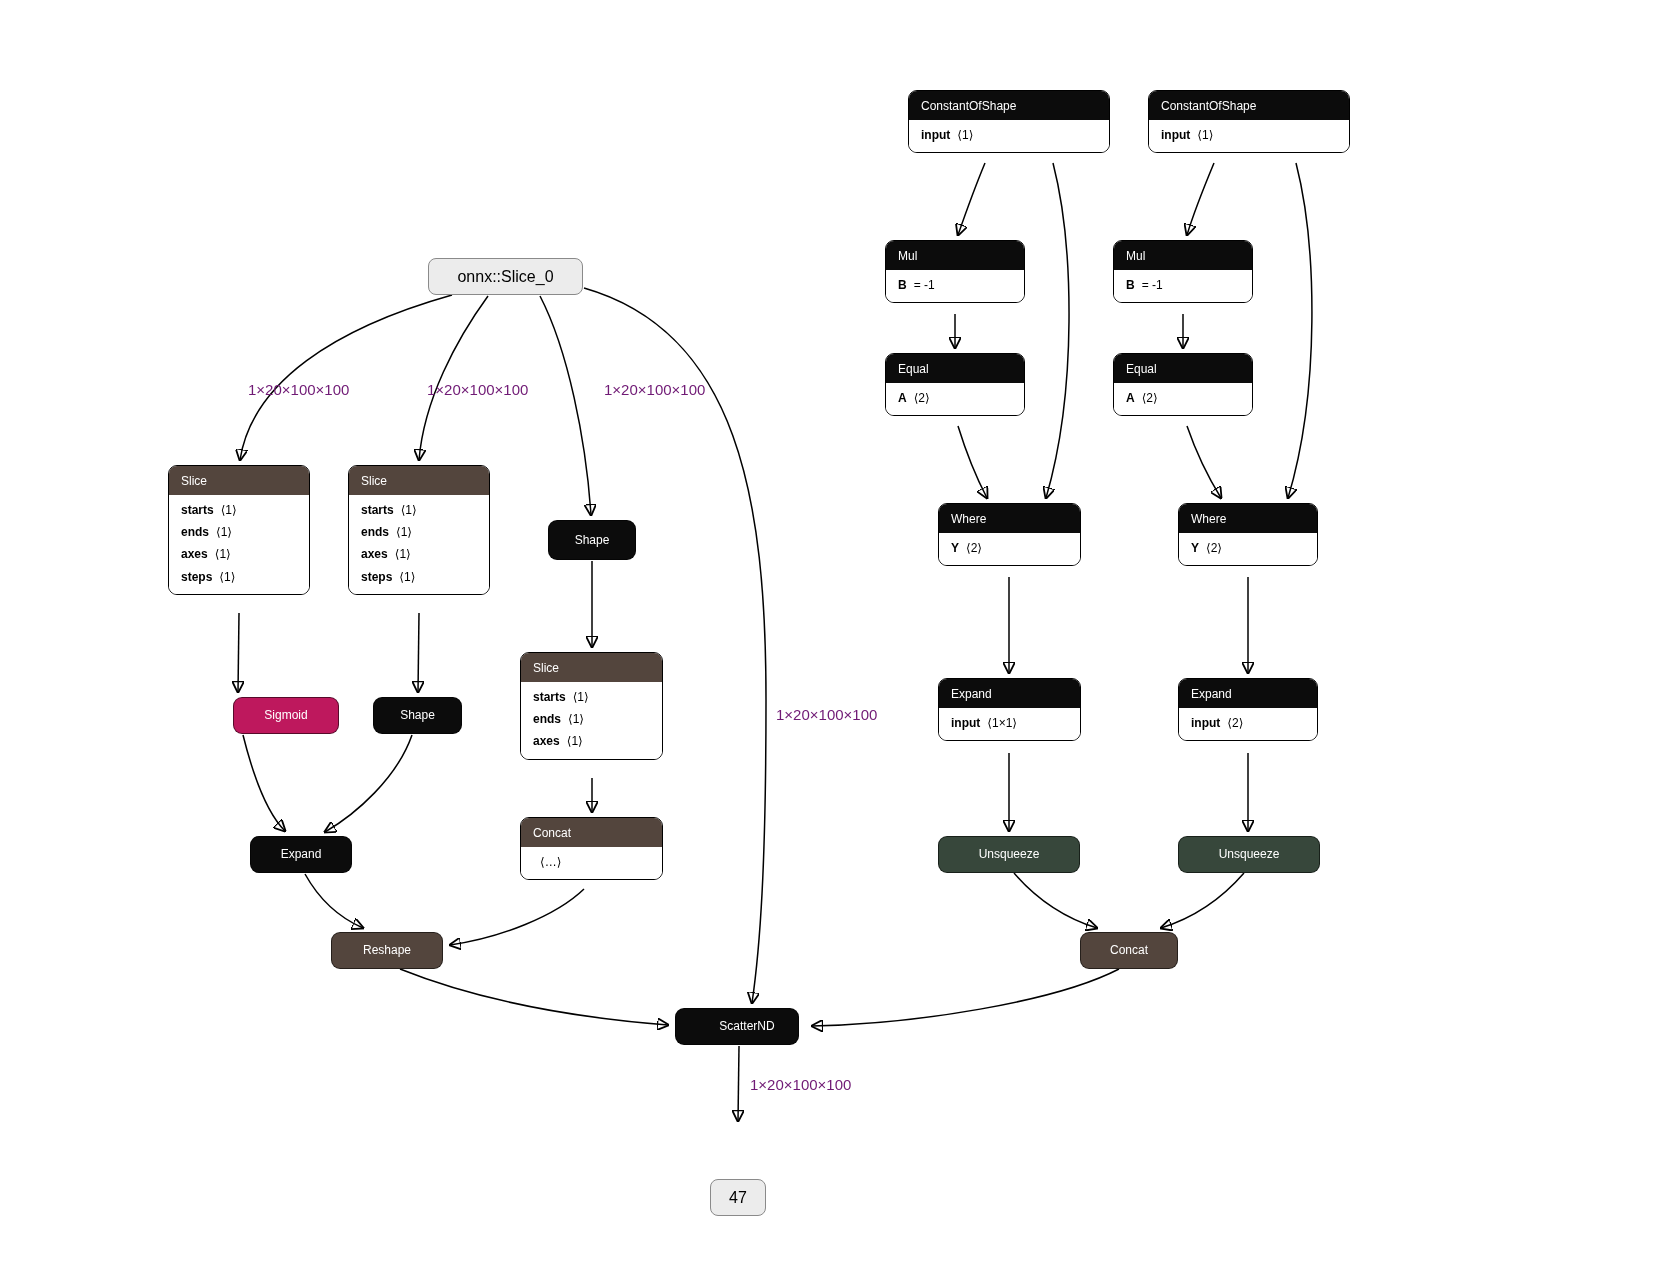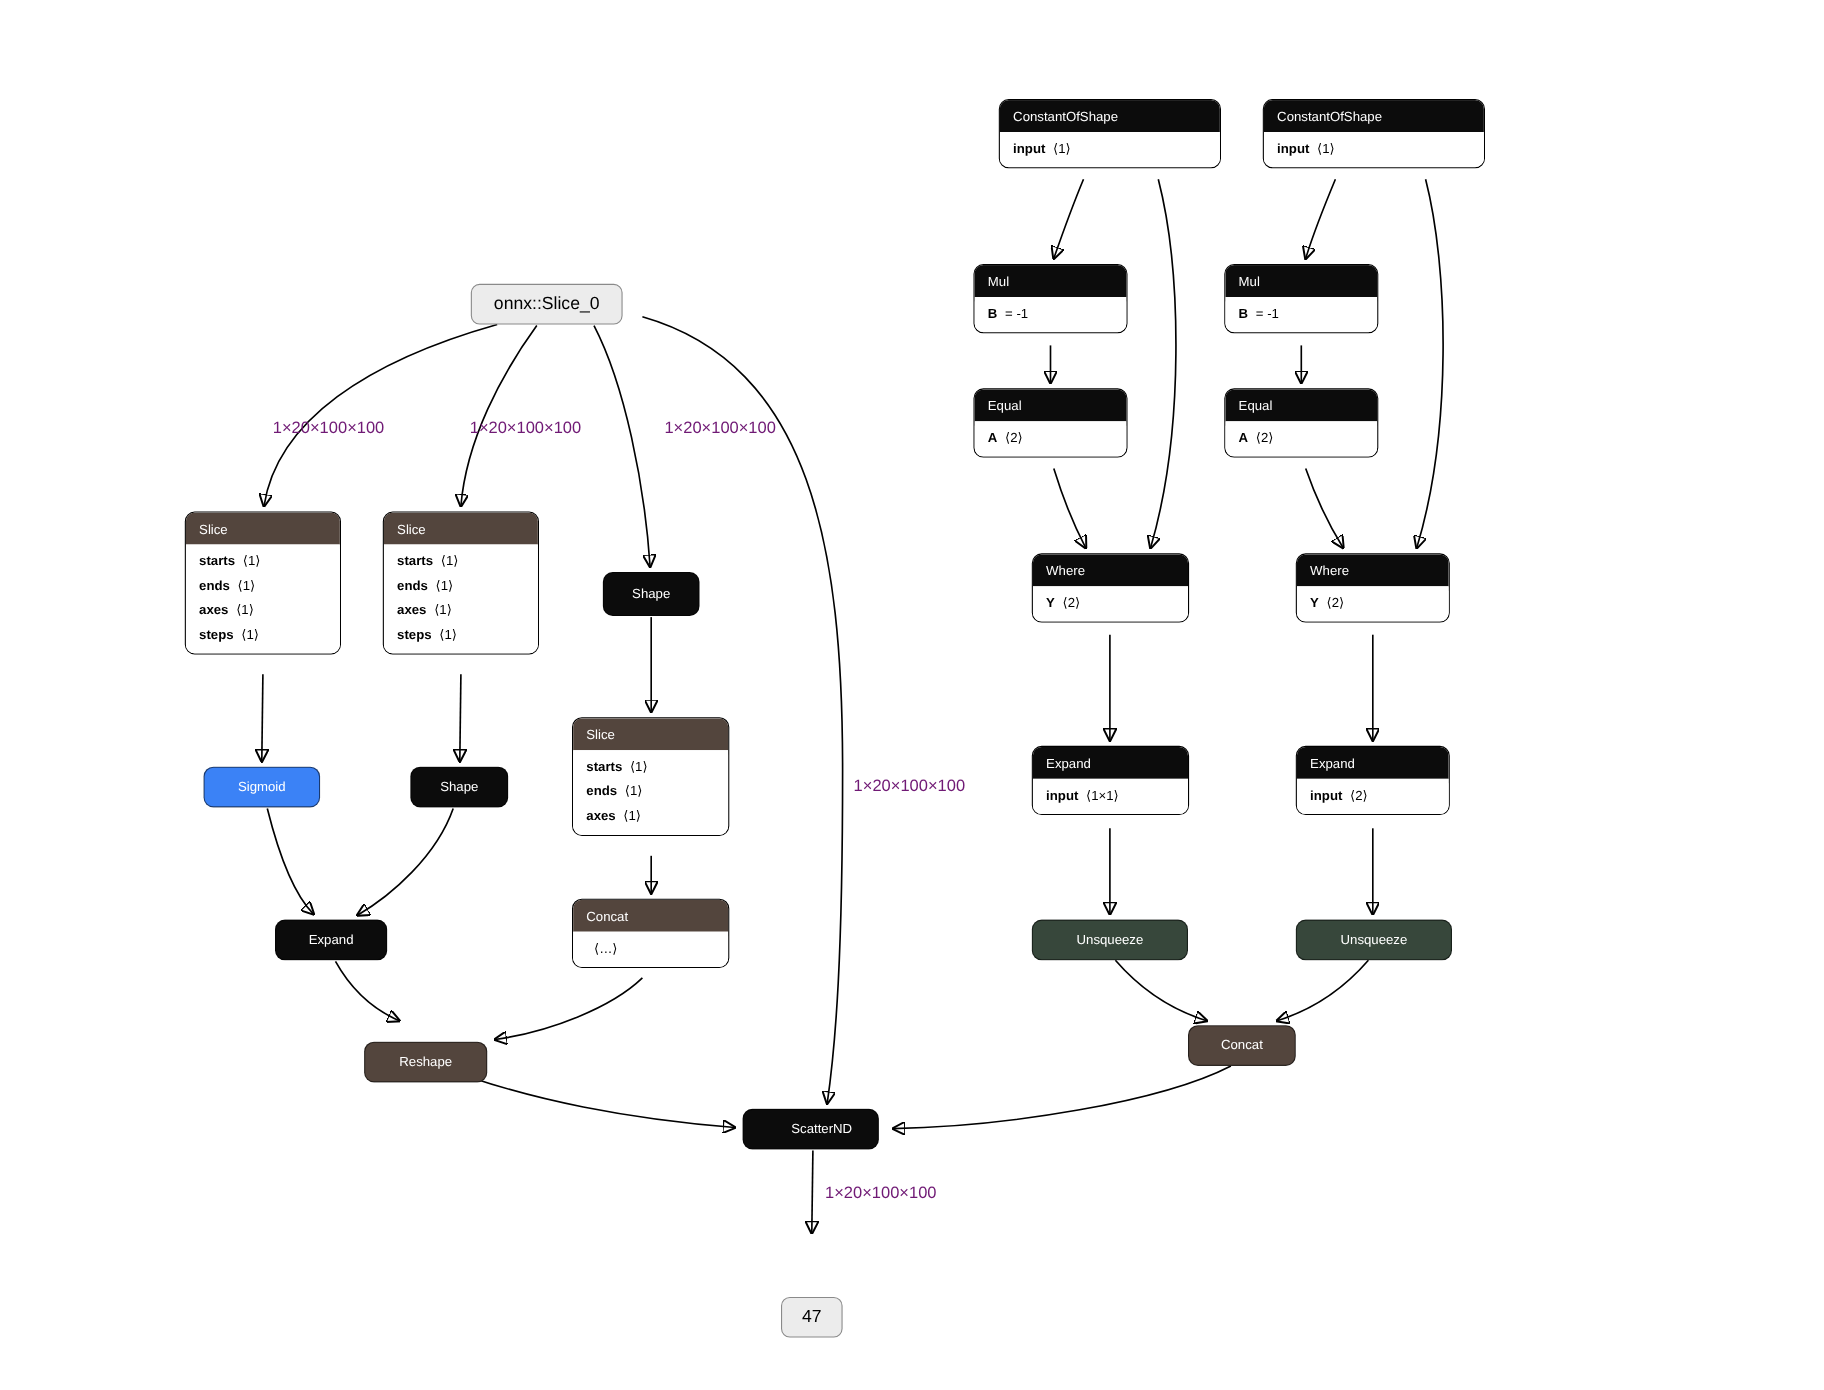--- a/index.html
+++ b/index.html
@@ -18,21 +18,21 @@
   .box .bd{background:#fff;padding:4px 0 6px 0;}
   .row{padding:3px 12px;font-size:12px;line-height:1.35;background:#fff;}
   .attr-name{font-weight:700;margin-right:7px;}
   .attr-val{font-weight:400;}
 
   
   .pill{position:absolute;border-radius:9px;color:#fff;font-size:12px;text-align:center;
         line-height:35px;height:37px;box-sizing:border-box;border:1px solid rgba(0,0,0,.55);}
   .pill.black{background:#0c0c0c;}
   .pill.brown{background:#53453d;}
-  .pill.maroon{background:#3b82f6;}
+  .pill.maroon{background:#be185d;margin-left:48px;}
   .pill.green{background:#37473b;text-align:center;}
 
   
   .io{position:absolute;background:#ececec;border:1px solid #8a8a8a;border-radius:8px;
       font-size:16px;color:#000;text-align:center;line-height:35px;height:37px;box-sizing:border-box;}
 
   .edge-label{position:absolute;font-size:15px;color:#701a75;white-space:nowrap;}
 </style>
 </head>
 <body>
@@ -69,21 +69,21 @@
     <path marker-end="url(#arrow)" d="M 592 561 L 592 647"></path>
     <path marker-end="url(#arrow)" d="M 243 735 C 253 775, 266 812, 285 831"></path>
     <path marker-end="url(#arrow)" d="M 412 735 C 397 778, 356 814, 325 832"></path>
     <path marker-end="url(#arrow)" d="M 592 778 L 592 812"></path>
     <path marker-end="url(#arrow)" d="M 584 889 C 556 916, 500 938, 450 945"></path>
     <path marker-end="url(#arrow)" d="M 305 874 C 320 901, 340 918, 363 928"></path>
     <path marker-end="url(#arrow)" d="M 400 969 C 480 1001, 578 1018, 668 1025"></path>
     <path marker-end="url(#arrow)" d="M 739 1046 L 738 1121"></path>
   </svg>
 
-  <div class="io" style="left:428px;top:258px;width:138px;text-align:center;">
+  <div class="io" style="left:428px;top:258px;width:155px;text-align:center;">
     <span>onnx::Slice_0</span>
   </div>
 
   <div class="box" style="left:908px;top:90px;width:202px;">
     <div class="hd black">ConstantOfShape</div>
     <div class="bd">
         <div class="row">
       <span class="attr-name">input</span><span class="attr-val">⟨1⟩</span>
     </div>
       </div>
@@ -223,21 +223,21 @@
   <div class="box" style="left:520px;top:817px;width:143px;">
     <div class="hd brown">Concat</div>
     <div class="bd">
       <div class="row"><span class="attr-name"></span><span class="attr-val">⟨…⟩</span></div>
     </div>
   </div>
 
   <div class="pill black" style="left:250px;top:836px;width:102px;">
     <span>Expand</span>
   </div>
-  <div class="pill brown" style="left:331px;top:932px;width:112px;margin-top:15px;">
+  <div class="pill brown" style="left:331px;top:932px;width:112px;">
     <span>Reshape</span>
   </div>
   <div class="pill black" style="left:675px;top:1008px;width:124px;padding-left:20px;">
     <span>ScatterND</span>
   </div>
 
   <div class="io" style="left:710px;top:1179px;width:56px;">
     <span>47</span>
   </div>
 

